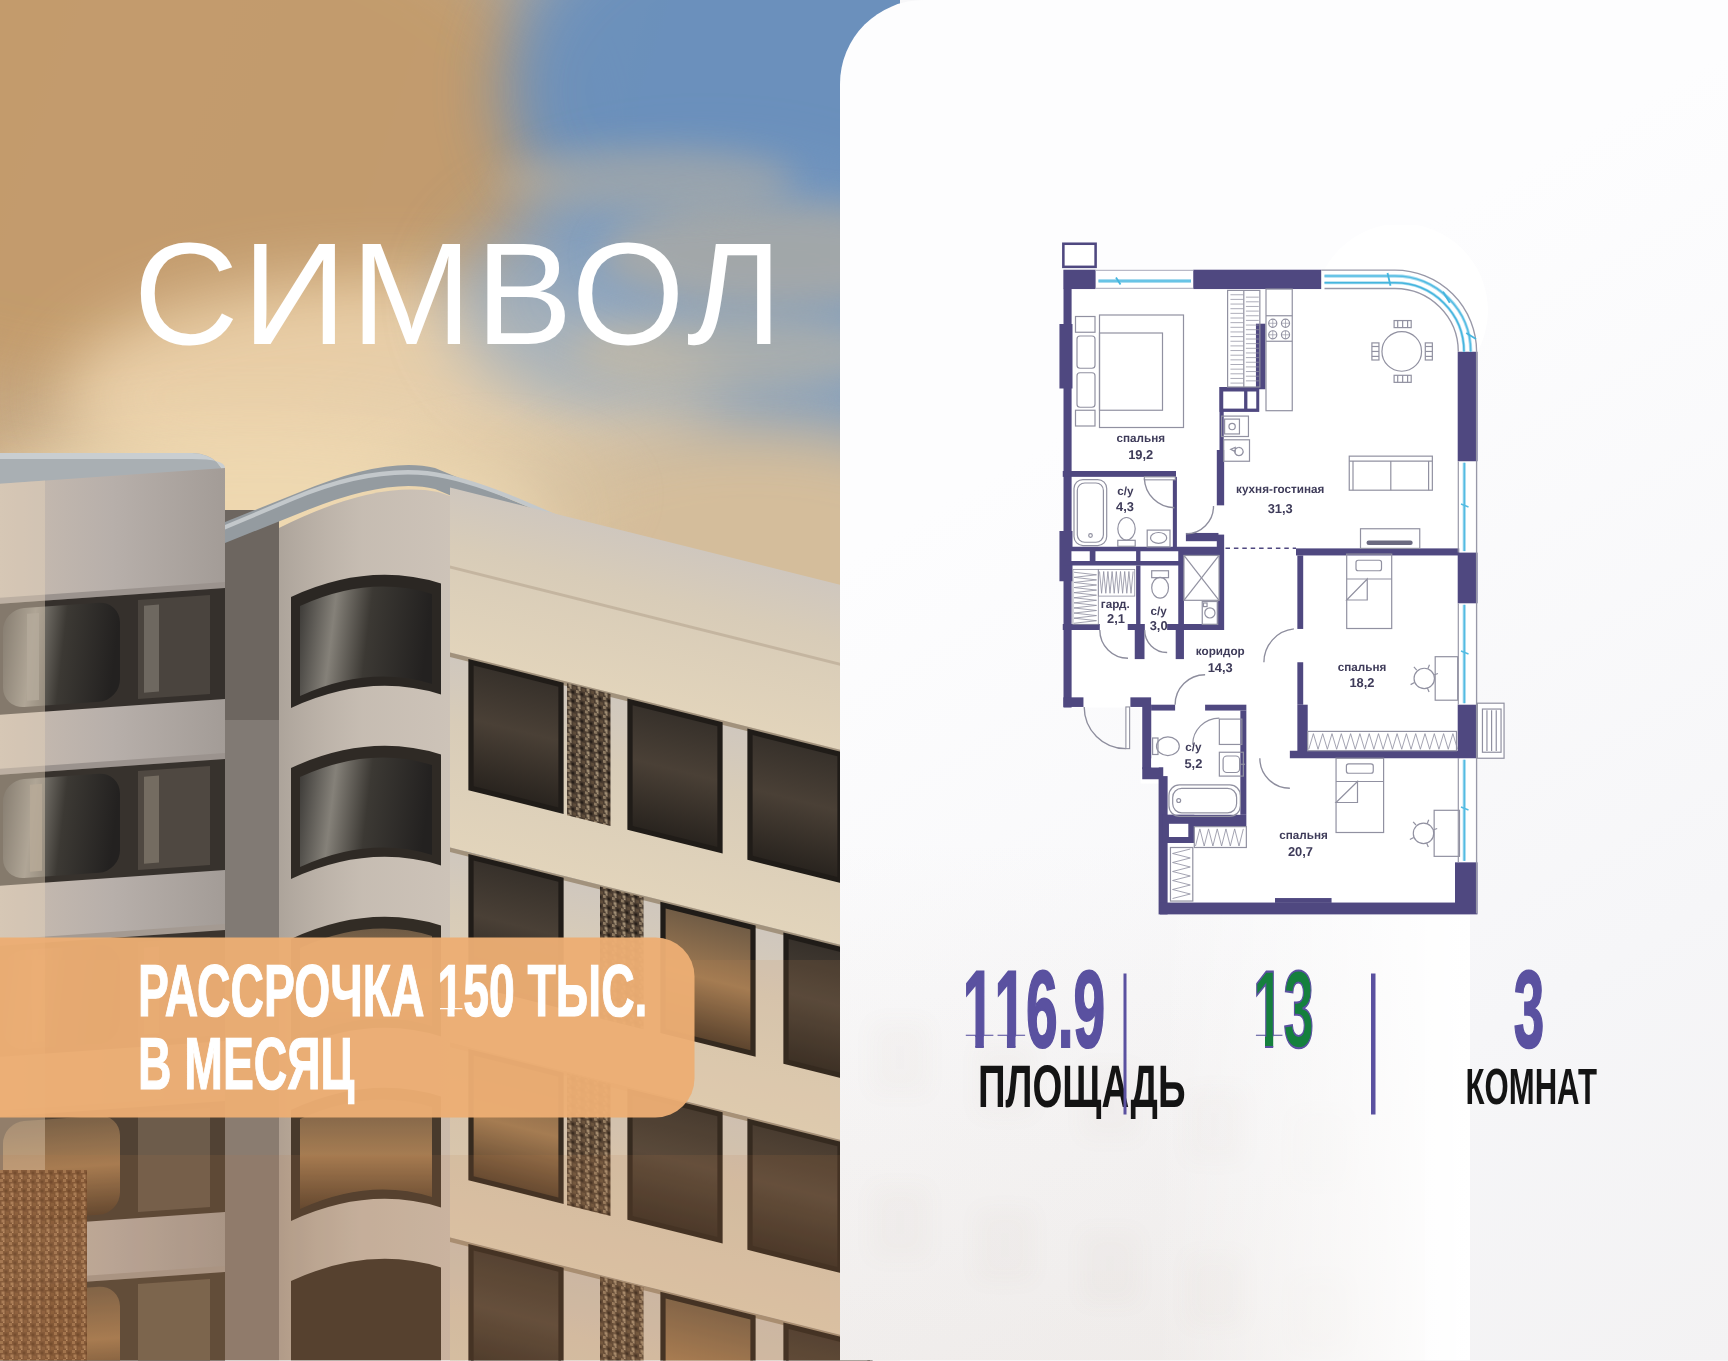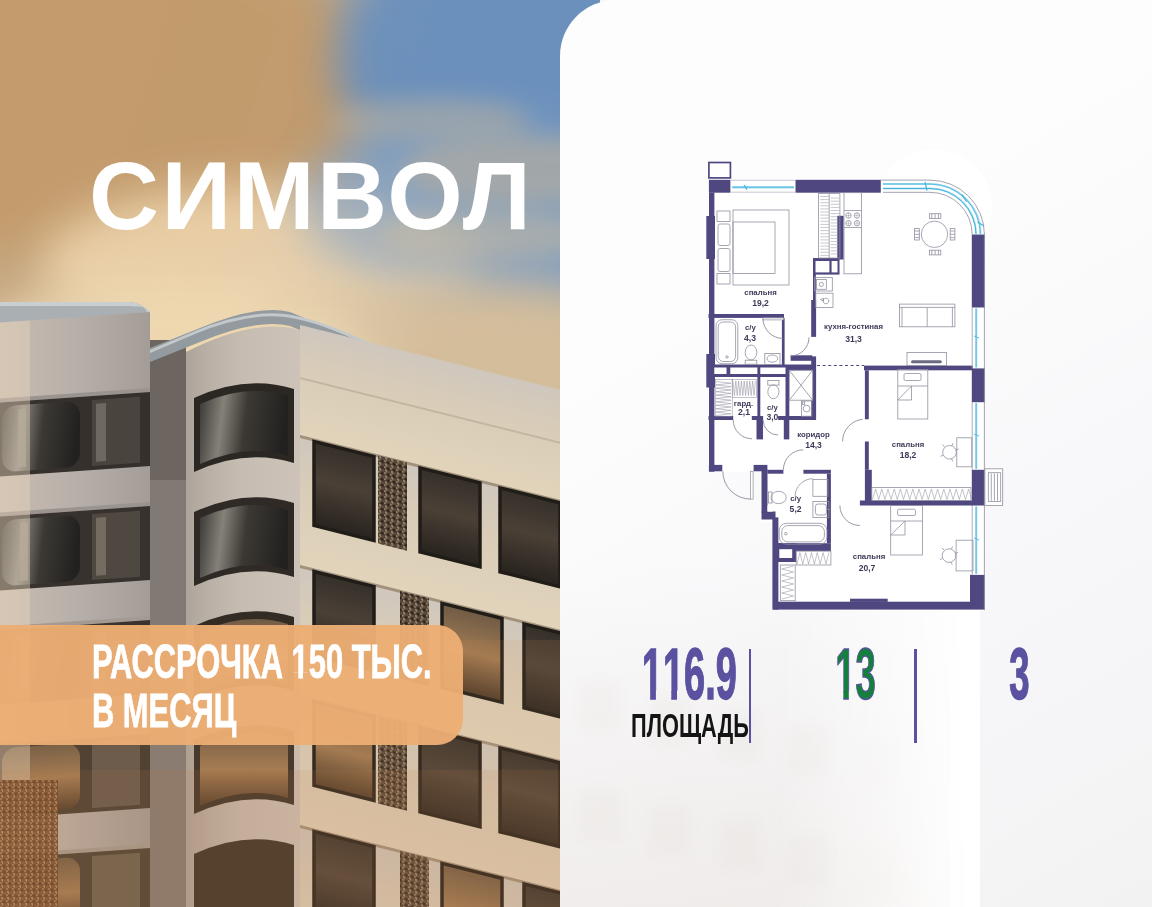--- a/index.html
+++ b/index.html
@@ -198,21 +198,21 @@
   <path d="M194,854 q52,-24 100,-9 l0,62 l-100,0 Z" fill="#352e26"></path>
 </g>
 
 <rect x="0" y="780" width="58" height="127" fill="url(#mz)" opacity="0.9"></rect>
 <rect x="0" y="780" width="58" height="127" fill="#b3652f" opacity="0.35"></rect>
 
 <rect x="0" y="640" width="600" height="267" fill="#c78d55" opacity="0.13"></rect>
 <rect x="0" y="770" width="600" height="137" fill="#bd7c46" opacity="0.12"></rect>
 </svg>
 
-<div class="abs" id="logo" style="left:89px;top:148px;color:#fff;font-size:97px;font-weight:700;letter-spacing:2.5px;line-height:95px;">СИМВОЛ</div>
+<div class="abs" id="logo" style="left:89px;top:148px;color:#fff;font-size:97px;font-weight:400;letter-spacing:2.5px;line-height:95px;">СИМВОЛ</div>
 
 <div class="abs" id="banner" style="left:0;top:625px;width:463px;height:120px;background:rgba(236,174,116,0.96);border-radius:0 26px 26px 0;"></div>
 
 <div class="abs" id="bannertext" style="left:92px;top:636.5px;color:#fff;font-size:49px;font-weight:700;line-height:49px;transform:scaleX(0.63);transform-origin:0 0;white-space:nowrap;-webkit-text-stroke:0.8px #fff;">РАССРОЧКА <span class="n1">1</span>50 ТЫС.<br>В МЕСЯЦ</div>
 
 <div class="abs" id="panel" style="left:560px;top:0;width:592px;height:907px;border-top-left-radius:56px;background:linear-gradient(150deg,#fdfdfe 30%,#f6f6f8 75%,#f3f2f3 100%);"></div>
 
 <svg class="abs" id="ghost" style="left:560px;top:560px" width="420" height="347" viewBox="0 0 420 347">
 <defs>
 <linearGradient id="gh1" x1="0" y1="0" x2="0" y2="1">
@@ -586,24 +586,25 @@
 
 <text x="869" y="559" font-size="7.8">спальня</text>
 <text x="867" y="570.5" font-size="8.6">20,7</text>
 </g>
 </svg>
 
 <div class="abs" id="stats" style="left:560px;top:633px;width:688px;height:130px;">
 
 <div class="abs" style="left:0px;top:3.5px;width:259px;text-align:center;color:#5a51a0;font-size:73px;font-weight:700;line-height:73px;"><span style="display:inline-block;transform:scaleX(0.52);transform-origin:50% 50%;-webkit-text-stroke:1.4px #5a51a0;"><span class="n1">1</span><span class="n1">1</span>6.9</span></div>
 
-<div class="abs" style="left:0px;top:75px;width:259px;text-align:center;color:#141414;font-size:34px;font-weight:700;line-height:34px;"><span style="display:inline-block;transform:scaleX(0.64);transform-origin:50% 50%;">ПЛОЩАДЬ</span></div>
+<div class="abs" style="left:0px;top:75px;width:259px;text-align:center;color:#141414;font-size:40px;font-weight:700;line-height:34px;padding-left:32px;"><span style="display:inline-block;transform:scaleX(0.64);transform-origin:50% 50%;">ПЛОЩАДЬ</span></div>
 
 <div class="abs" style="left:188.5px;top:16px;width:2.5px;height:94px;background:#5a51a0;"></div>
 
 <div class="abs" style="left:225px;top:3.5px;width:142px;text-align:center;color:#15803d;font-size:73px;font-weight:700;line-height:73px;"><span style="display:inline-block;transform:scaleX(0.50);transform-origin:50% 50%;-webkit-text-stroke:1.4px #5a51a0;"><span class="n1">1</span>3</span></div>
 
 
 <div class="abs" style="left:354px;top:16px;width:2.5px;height:94px;background:#5a51a0;"></div>
 
 <div class="abs" style="left:388px;top:3.5px;width:142px;text-align:center;color:#5a51a0;font-size:73px;font-weight:700;line-height:73px;"><span style="display:inline-block;transform:scaleX(0.50);transform-origin:50% 50%;-webkit-text-stroke:1.4px #5a51a0;">3</span></div>
 
+<div class="abs" style="left:388.5px;top:75px;width:142px;text-align:center;color:#141414;font-size:34px;font-weight:700;line-height:34px;"><span style="display:inline-block;transform:scaleX(0.61);transform-origin:50% 50%;">КОМНАТ</span></div>
 </div>
 
 </body></html>

